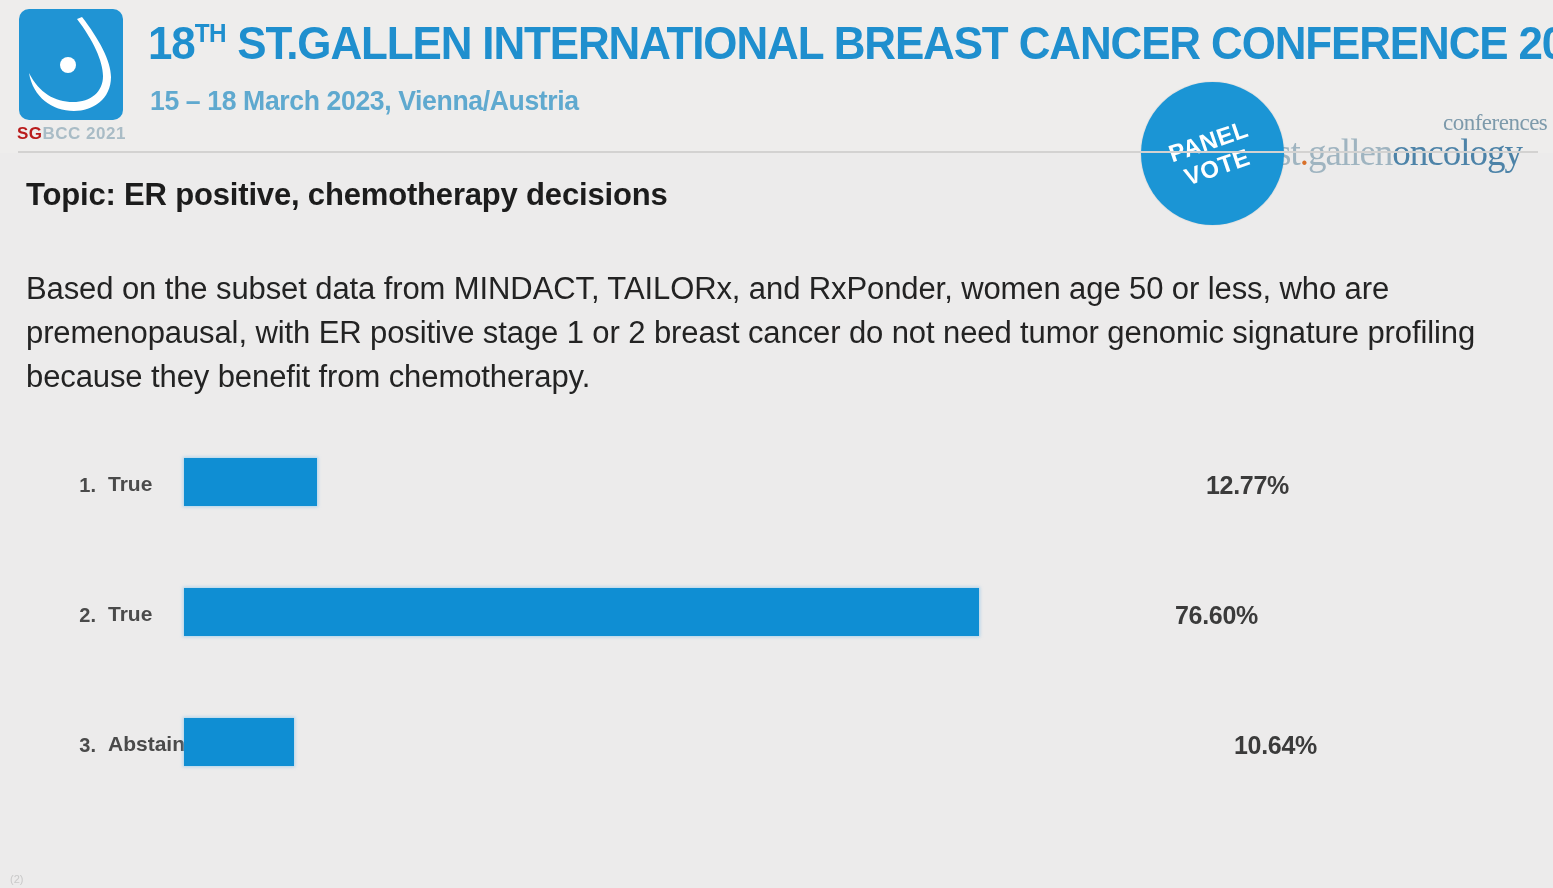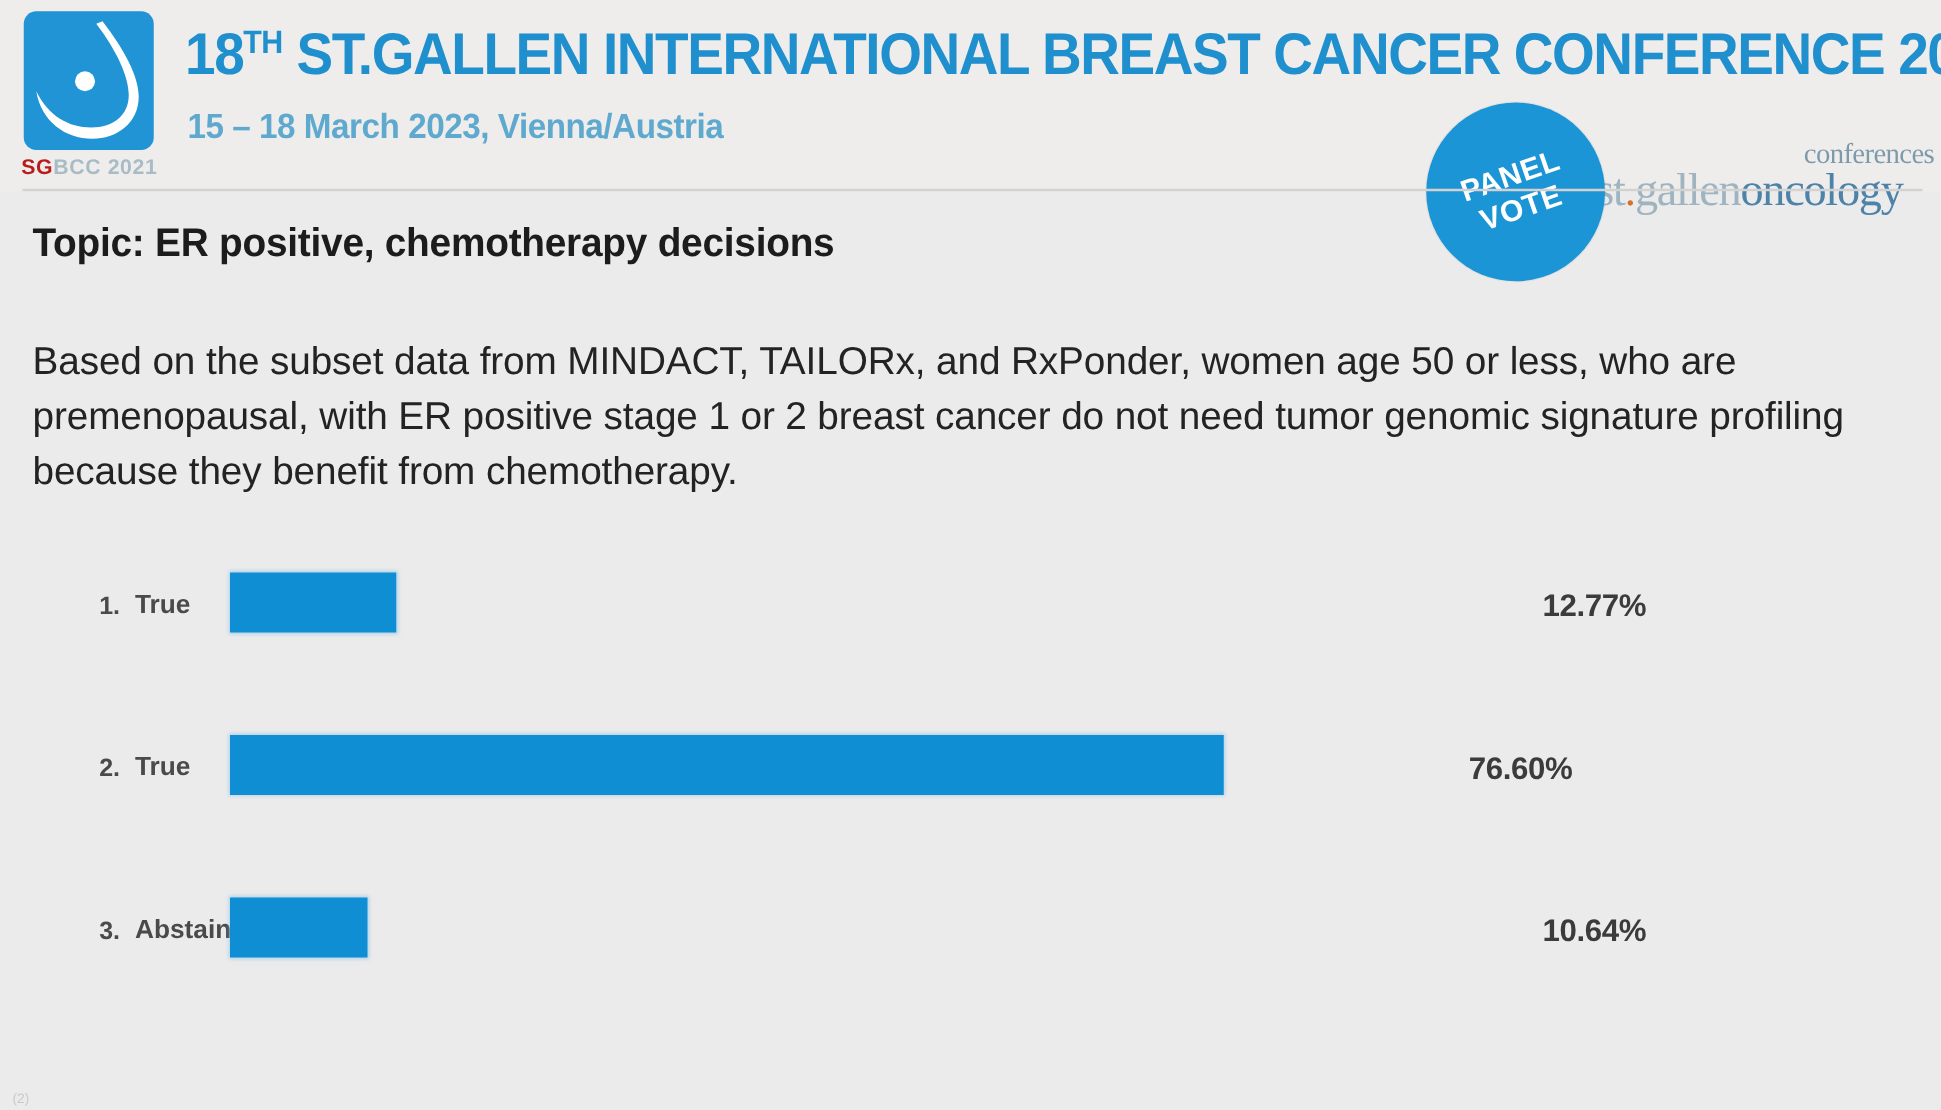--- a/index.html
+++ b/index.html
@@ -290,21 +290,21 @@
   <div class="topic">Topic: ER positive, chemotherapy decisions</div>
   <div class="question">Based on the subset data from MINDACT, TAILORx, and RxPonder, women age 50 or less, who are premenopausal, with ER positive stage 1 or 2 breast cancer do not need tumor genomic signature profiling because they benefit from chemotherapy.</div>
 
   <div class="chart">
       <div class="bar-row" style="top: 28px;">
         <div class="bar-index">1.</div>
         <div class="bar-label">True</div>
         <div class="bar-track">
           <div class="bar-fill" style="width: 133px; background: rgb(15, 142, 211);"></div>
         </div>
-        <div class="bar-value" style="left: 1234px;">12.77%</div>
+        <div class="bar-value" style="left: 1206px;">12.77%</div>
       </div>
       <div class="bar-row" style="top: 158px;">
         <div class="bar-index">2.</div>
         <div class="bar-label">True</div>
         <div class="bar-track">
           <div class="bar-fill" style="width: 795px; background: rgb(15, 142, 211);"></div>
         </div>
         <div class="bar-value" style="left: 1175px;">76.60%</div>
       </div>
       <div class="bar-row" style="top: 288px;">

